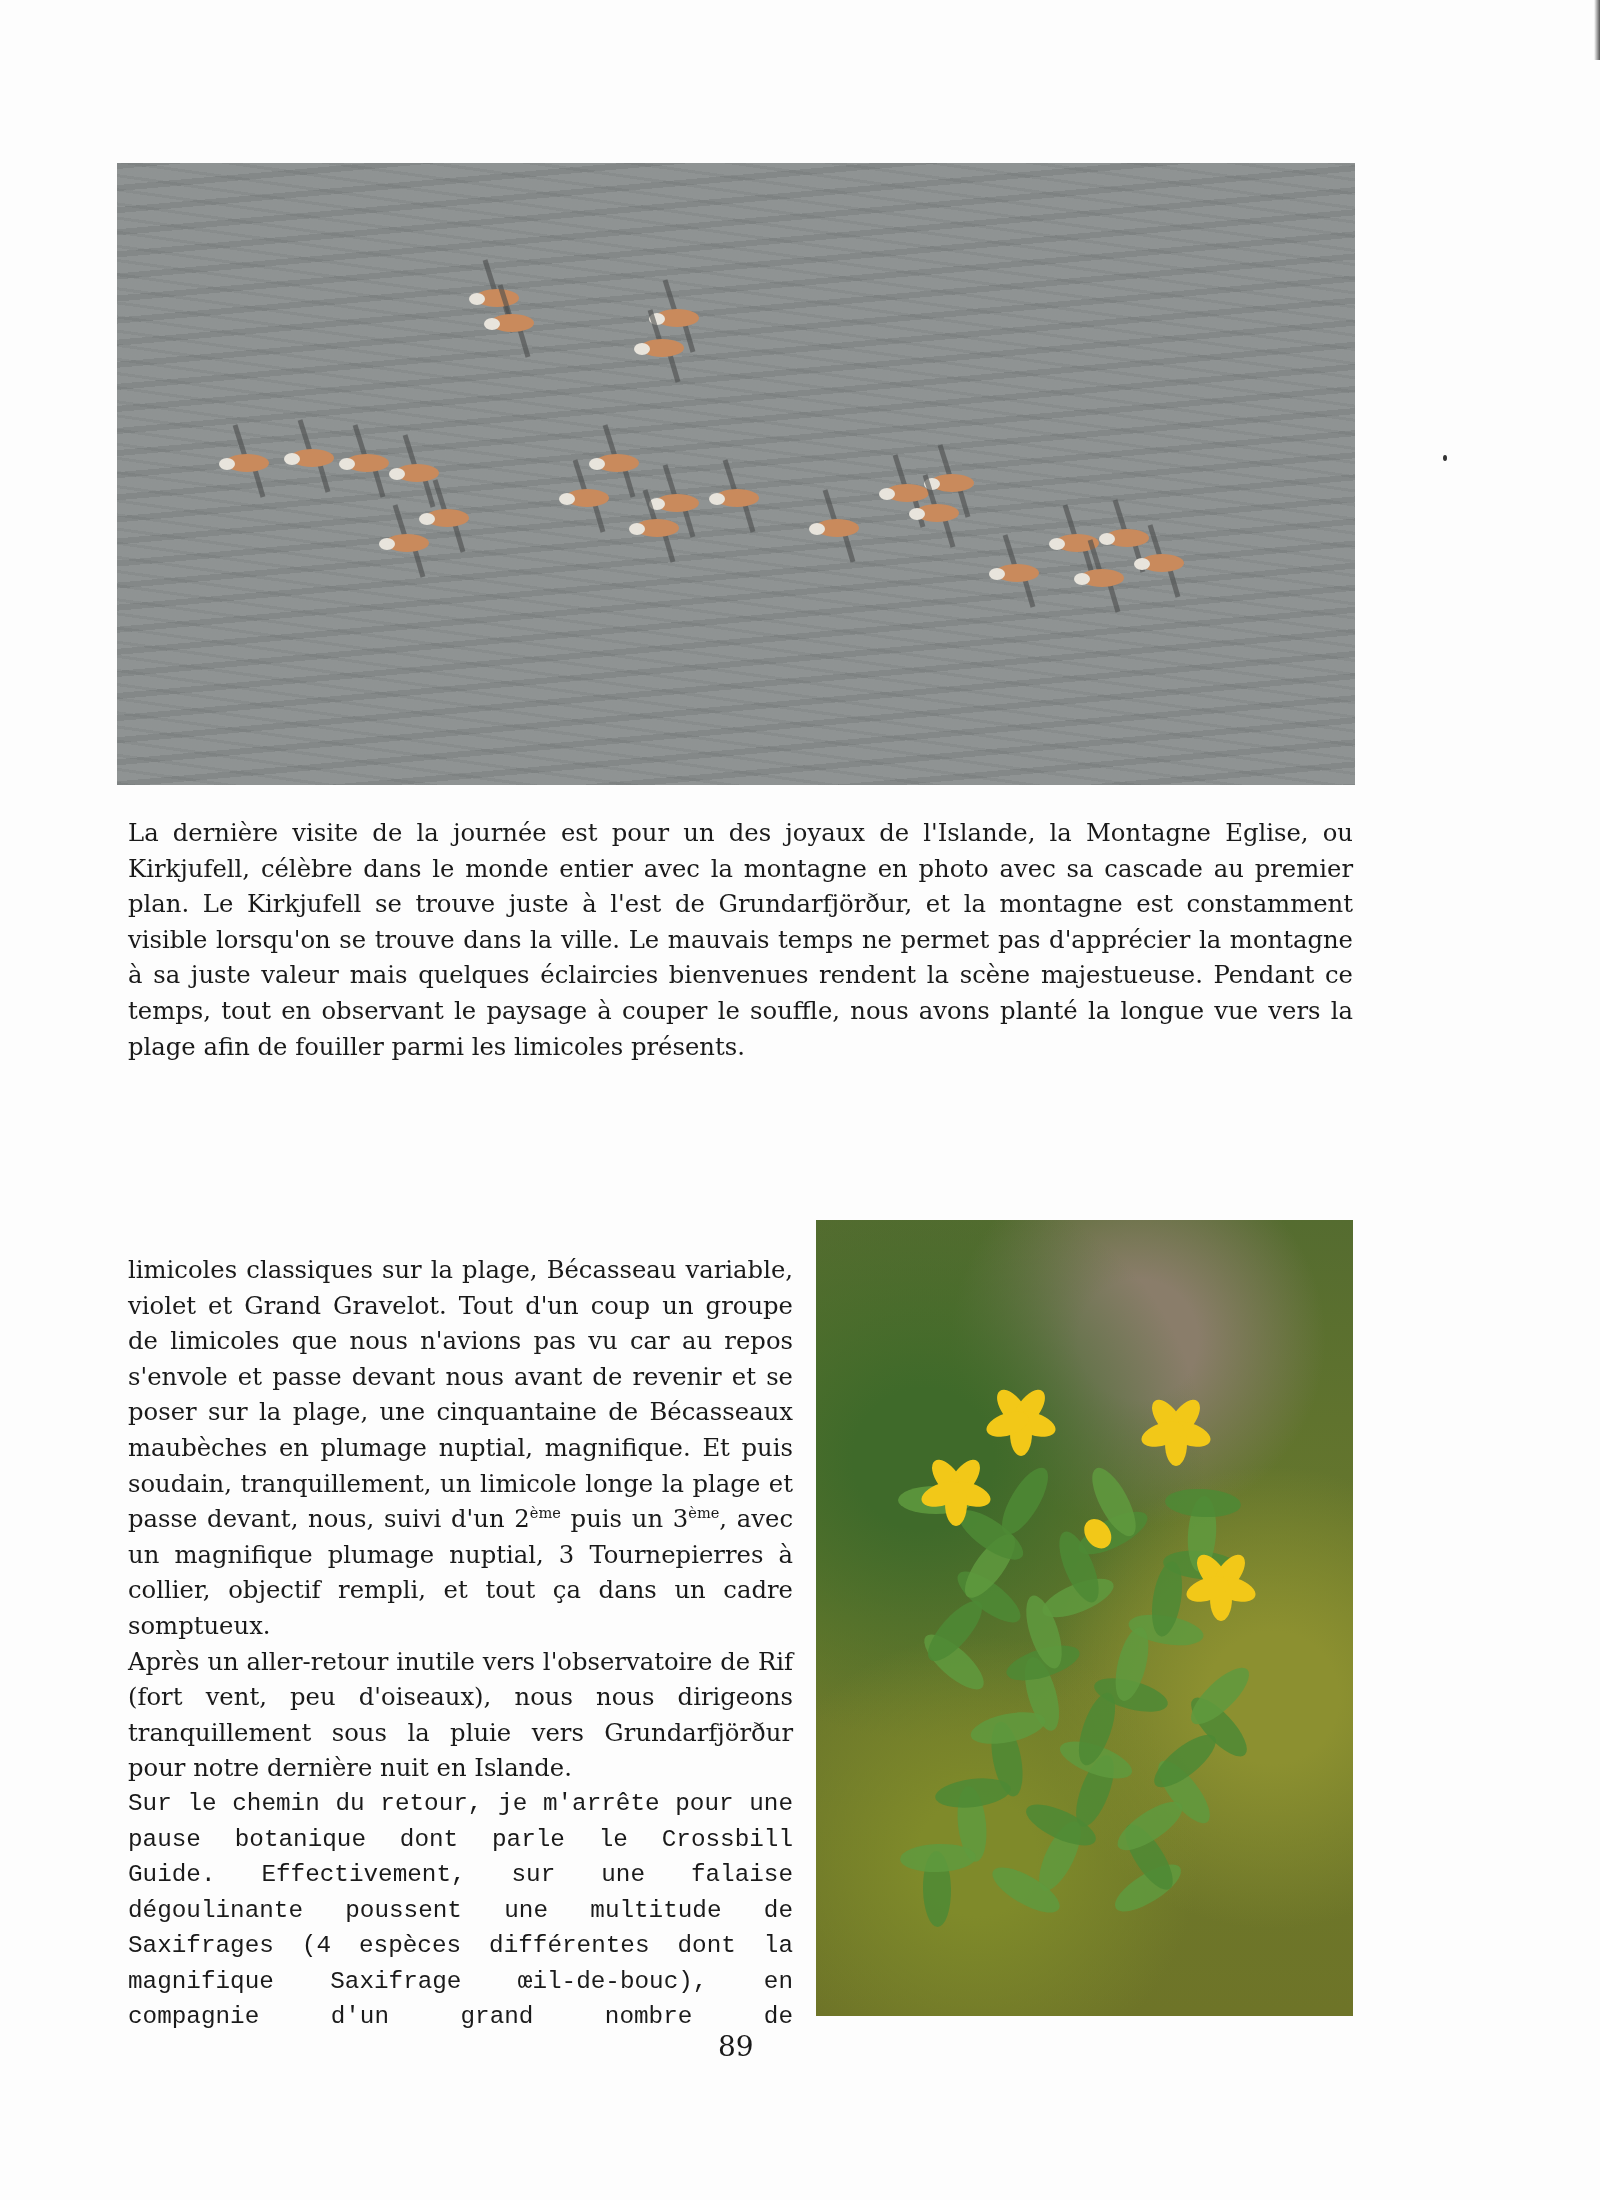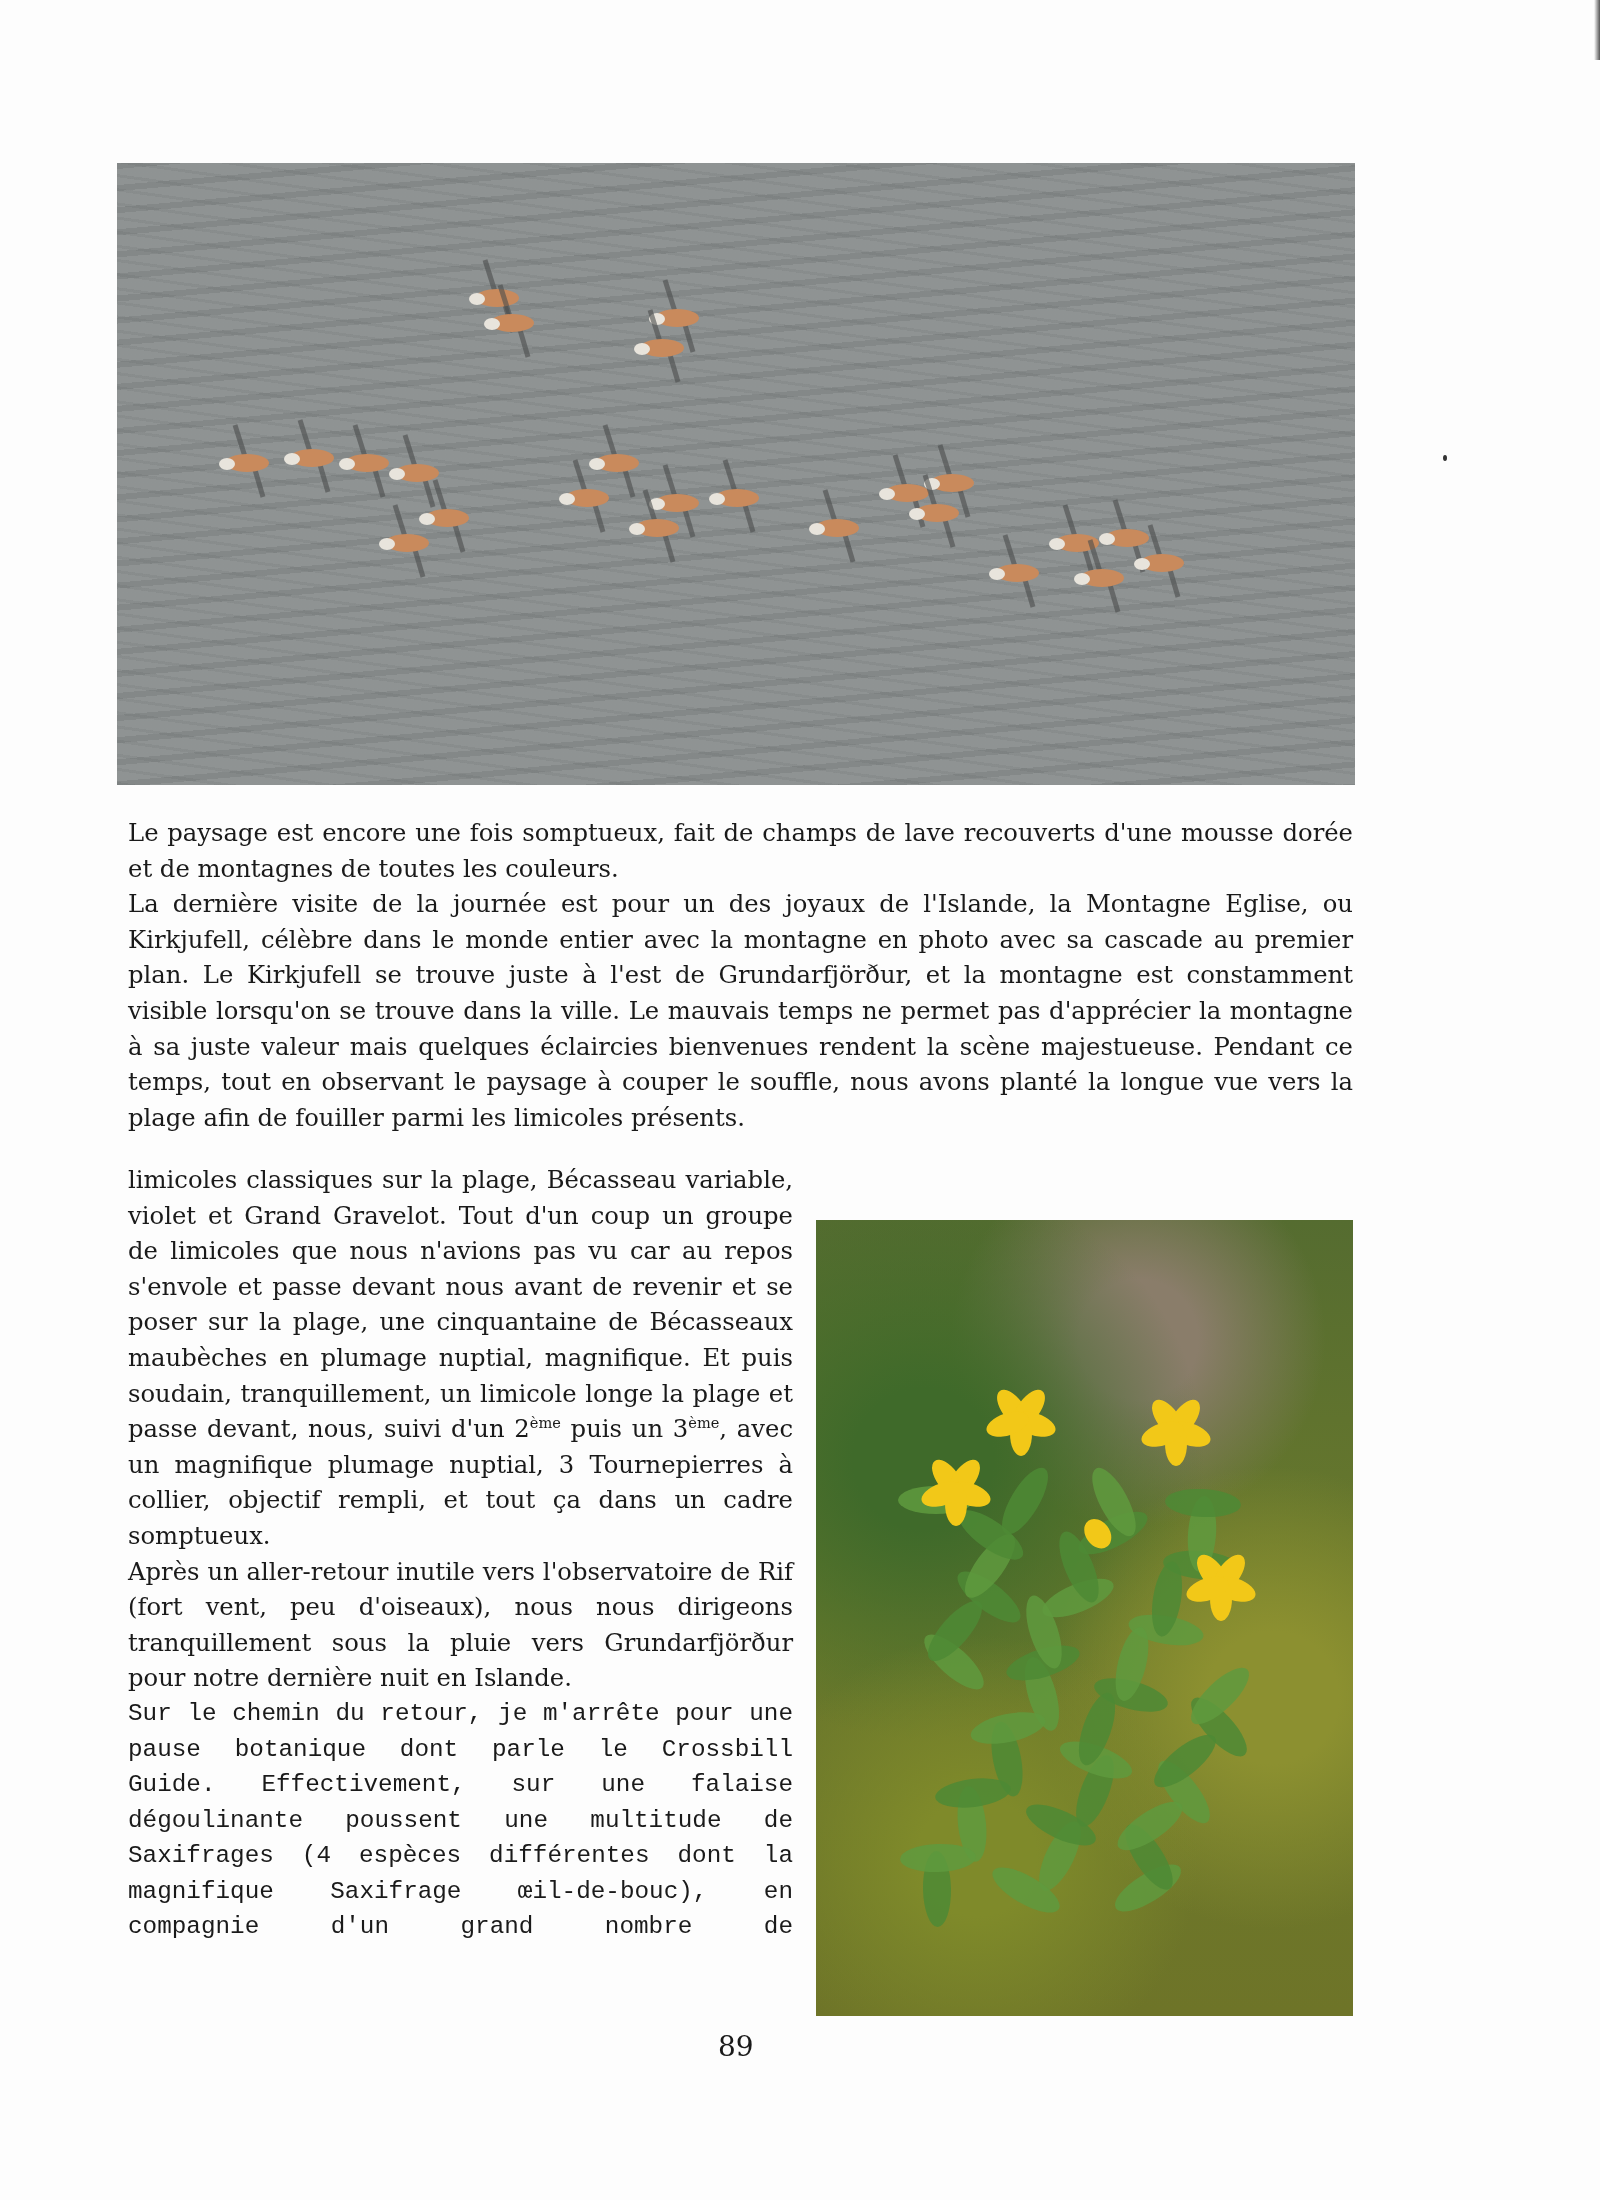--- a/index.html
+++ b/index.html
@@ -19,21 +19,21 @@
   #photo-flowers { left: 816px; top: 1220px; width: 537px; height: 796px;
     background:
       radial-gradient(circle at 30% 80%, #7f8a2a 0 8%, transparent 30%),
       radial-gradient(circle at 85% 60%, #8c9030 0 10%, transparent 35%),
       radial-gradient(circle at 20% 30%, #3f6a2a 0 10%, transparent 40%),
       radial-gradient(circle at 60% 15%, #8a7d6a 0 8%, transparent 25%),
       linear-gradient(180deg, #556c30 0%, #6b7a2c 50%, #6e7428 100%); }
   .text-block { position: absolute; font-size: 24.3px; line-height: 35.6px; }
   .text-block p { margin: 0; text-align: justify; }
   #text-full { left: 128px; top: 815px; width: 1225px; }
-  #text-narrow { left: 128px; top: 1162px; width: 665px; }
+  #text-narrow { left: 128px; top: 1252px; width: 665px; }
   sup { font-size: 0.6em; line-height: 0; }
   .page-number { position: absolute; left: 718px; top: 2030px; font-size: 28px; }
 </style>
 </head>
 <body>
 
 <div class="scan-edge"></div>
 <div class="dust"></div>
 
 <div class="photo" id="photo-birds">
@@ -157,21 +157,20 @@
         <g>
           <path d="M985 415 l-12 -38 M991 415 l10 34" stroke="#4b4d4d" stroke-width="5" opacity="0.6"></path>
           <ellipse cx="985" cy="415" rx="22" ry="9" fill="#c98a5c"></ellipse>
           <ellipse cx="965" cy="416" rx="8" ry="6" fill="#e8e4dc"></ellipse>
         </g>
       </g>
   </svg>
 </div>
 
 <div class="text-block" id="text-full">
-  <p>Le paysage est encore une fois somptueux, fait de champs de lave recouverts d'une mousse dorée et de montagnes de toutes les couleurs.</p>
   <p>La dernière visite de la journée est pour un des joyaux de l'Islande, la Montagne Eglise, ou Kirkjufell, célèbre dans le monde entier avec la montagne en photo avec sa cascade au premier plan. Le Kirkjufell se trouve juste à l'est de Grundarfjörður, et la montagne est constamment visible lorsqu'on se trouve dans la ville. Le mauvais temps ne permet pas d'apprécier la montagne à sa juste valeur mais quelques éclaircies bienvenues rendent la scène majestueuse. Pendant ce temps, tout en observant le paysage à couper le souffle, nous avons planté la longue vue vers la plage afin de fouiller parmi les limicoles présents.</p>
 </div>
 
 <div class="text-block" id="text-narrow">
   <p><span>limicoles classiques sur la plage, Bécasseau variable, violet et Grand Gravelot. Tout d'un coup un groupe de limicoles que nous n'avions pas vu car au repos s'envole et passe devant nous avant de revenir et se poser sur la plage, une cinquantaine de Bécasseaux maubèches en plumage nuptial, magnifique. Et puis soudain, tranquillement, un limicole longe la plage et passe devant, nous, suivi d'un 2</span><sup>ème</sup><span> puis un 3</span><sup>ème</sup><span>, avec un magnifique plumage nuptial, 3 Tournepierres à collier, objectif rempli, et tout ça dans un cadre somptueux.</span></p>
   <p>Après un aller-retour inutile vers l'observatoire de Rif (fort vent, peu d'oiseaux), nous nous dirigeons tranquillement sous la pluie vers Grundarfjörður pour notre dernière nuit en Islande.</p>
   <p style="text-align-last: justify; font-family: Liberation Mono, monospace;">Sur le chemin du retour, je m'arrête pour une pause botanique dont parle le Crossbill Guide. Effectivement, sur une falaise dégoulinante poussent une multitude de Saxifrages (4 espèces différentes dont la magnifique Saxifrage œil-de-bouc), en compagnie d'un grand nombre de</p>
 </div>
 
 <div class="photo" id="photo-flowers">

